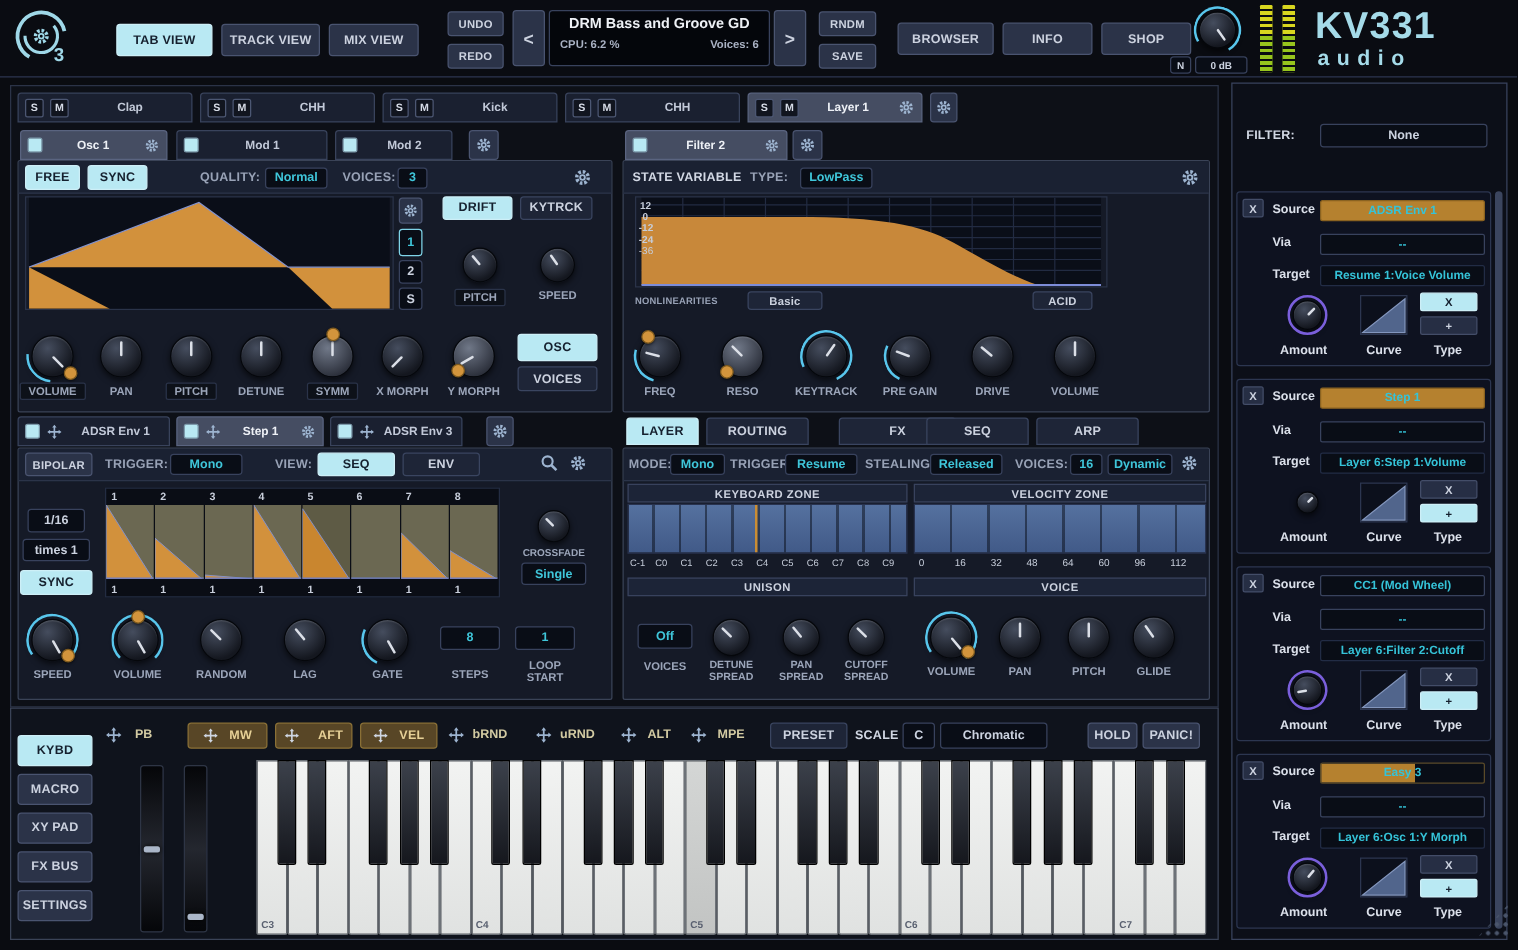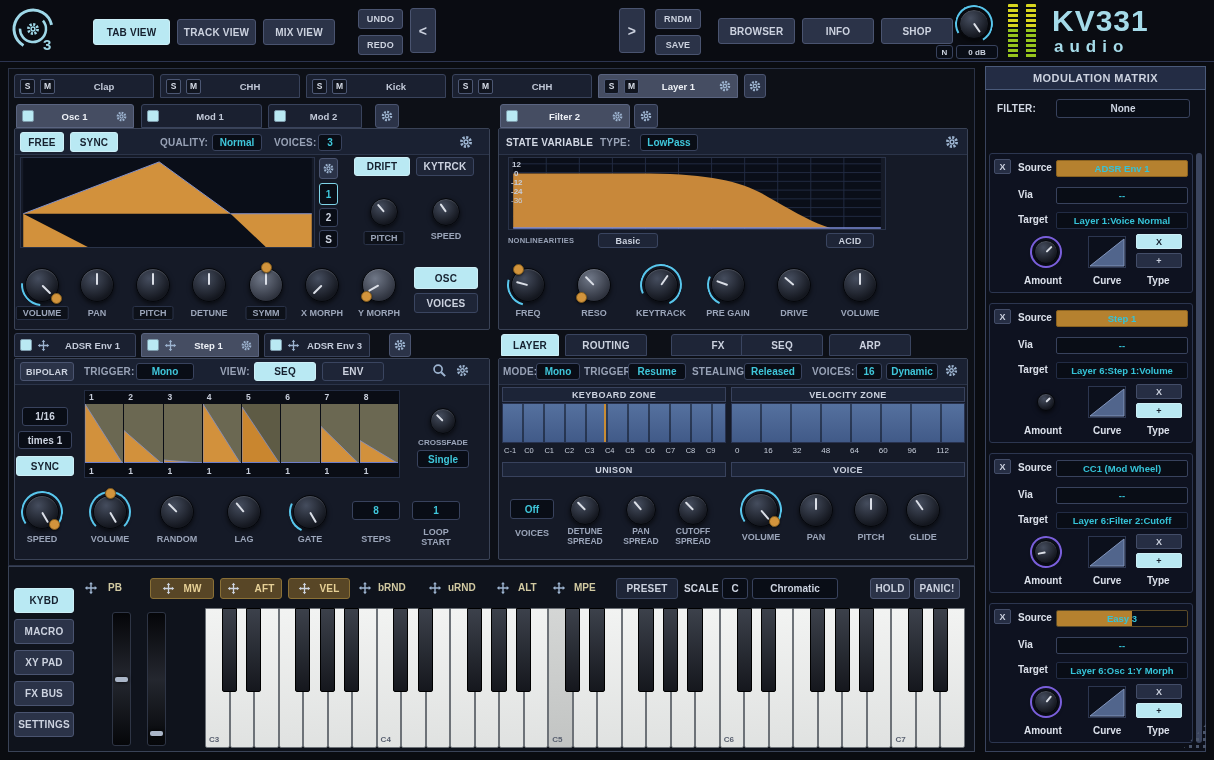--- a/index.html
+++ b/index.html
@@ -96,20 +96,27 @@
   </svg>
   <span class="abs" style="left:43px;top:36px;font-size:15px;font-weight:bold;color:#9fd8e8">3</span>
 
   <div class="btn cyan abs" style="left:93px;top:19px;width:77px;height:26px">TAB VIEW</div>
   <div class="btn abs" style="left:177px;top:19px;width:79px;height:26px">TRACK VIEW</div>
   <div class="btn abs" style="left:263px;top:19px;width:72px;height:26px">MIX VIEW</div>
   <div class="btn abs" style="left:358px;top:9px;width:45px;height:20px;font-size:9px">UNDO</div>
   <div class="btn abs" style="left:358px;top:35px;width:45px;height:20px;font-size:9px">REDO</div>
 
   <div class="btn abs" style="left:410px;top:8px;width:26px;height:45px;font-size:14px">&lt;</div>
+  <div class="abs" style="left:439px;top:8px;width:177px;height:45px;background:#04060b;border:1px solid #38425d;border-radius:3px">
+    <div style="text-align:center;font-size:11.5px;font-weight:bold;color:#eef1f6;margin-top:4px">DRM Bass and Groove GD</div>
+    <div style="display:flex;justify-content:space-between;padding:5px 8px 0 8px;font-size:9px;font-weight:bold;color:#aab2c4">
+      <span>CPU: 6.2 %</span>
+      <span>Voices: 6</span>
+    </div>
+  </div>
   <div class="btn abs" style="left:619px;top:8px;width:26px;height:45px;font-size:14px">&gt;</div>
 
   <div class="btn abs" style="left:655px;top:9px;width:46px;height:20px;font-size:9px">RNDM</div>
   <div class="btn abs" style="left:655px;top:35px;width:46px;height:20px;font-size:9px">SAVE</div>
   <div class="btn abs" style="left:718px;top:18px;width:77px;height:26px">BROWSER</div>
   <div class="btn abs" style="left:802px;top:18px;width:72px;height:26px">INFO</div>
   <div class="btn abs" style="left:881px;top:18px;width:72px;height:26px">SHOP</div>
 
   <div class="knob k30" style="left:959px;top:9px">
       <i class="ring nb" style="transform:rotate(15deg)"></i>
@@ -692,32 +699,31 @@
       <div class="bkey" style="left: 69.9355%; width: 2%;"></div>
       <div class="bkey" style="left: 73.1613%; width: 2%;"></div>
       <div class="bkey" style="left: 79.6129%; width: 2%;"></div>
       <div class="bkey" style="left: 82.8387%; width: 2%;"></div>
       <div class="bkey" style="left: 86.0645%; width: 2%;"></div>
       <div class="bkey" style="left: 92.5161%; width: 2%;"></div>
       <div class="bkey" style="left: 95.7419%; width: 2%;"></div>
     </div>
 
   <div class="abs" style="left:985px;top:66px;width:221px;height:686px;background:#0c0f18;border:1px solid #39435c"></div>
-  <div class="hdr abs" style="left:985px;top:66px;width:221px;height:24px;font-size:11px;background:#232c44;border-color:#4a5a7a">MODULATION MATRIX</div>
   <span class="lbl wt" style="left:997px;top:103px">FILTER:</span>
   <div class="vbox white abs" style="left:1056px;top:99px;width:134px;height:19px">None</div>
 
   <div class="slot" style="top:153px">
     <div class="typebtn" style="left:4px;top:5px;width:17px">X</div>
     <span class="flbl" style="left:28px;top:8px">Source</span>
     <div class="srcbox full" style="top:6px">ADSR Env 1</div>
     <span class="flbl" style="left:28px;top:35px">Via</span>
     <div class="srcbox" style="top:33px">--</div>
     <span class="flbl" style="left:28px;top:60px">Target</span>
-    <div class="srcbox" style="top:58px;border-color:#222c45">Layer 1:Voice Normal</div>
+    <div class="srcbox" style="top:58px;border-color:#222c45">Resume 1:Voice Volume</div>
     <div class="knob k24" style="left:44px;top:86px">
         <i class="ring purple nb" style="transform:rotate(90deg)"></i>
         <i class="ptr" style="transform:rotate(45deg)"></i>
       </div>
     <div class="curvebox" style="left:98px;top:82px"><svg width="36" height="30" viewBox="0 0 36 30">
           <polygon points="1,29 35,29 35,2" fill="#51658c" stroke="#8396bd" stroke-width="1"></polygon>
         </svg></div>
     <div class="typebtn on" style="top:80px">X</div>
     <div class="typebtn" style="top:99px">+</div>
     <span class="flbl" style="left:34px;top:121px">Amount</span>

